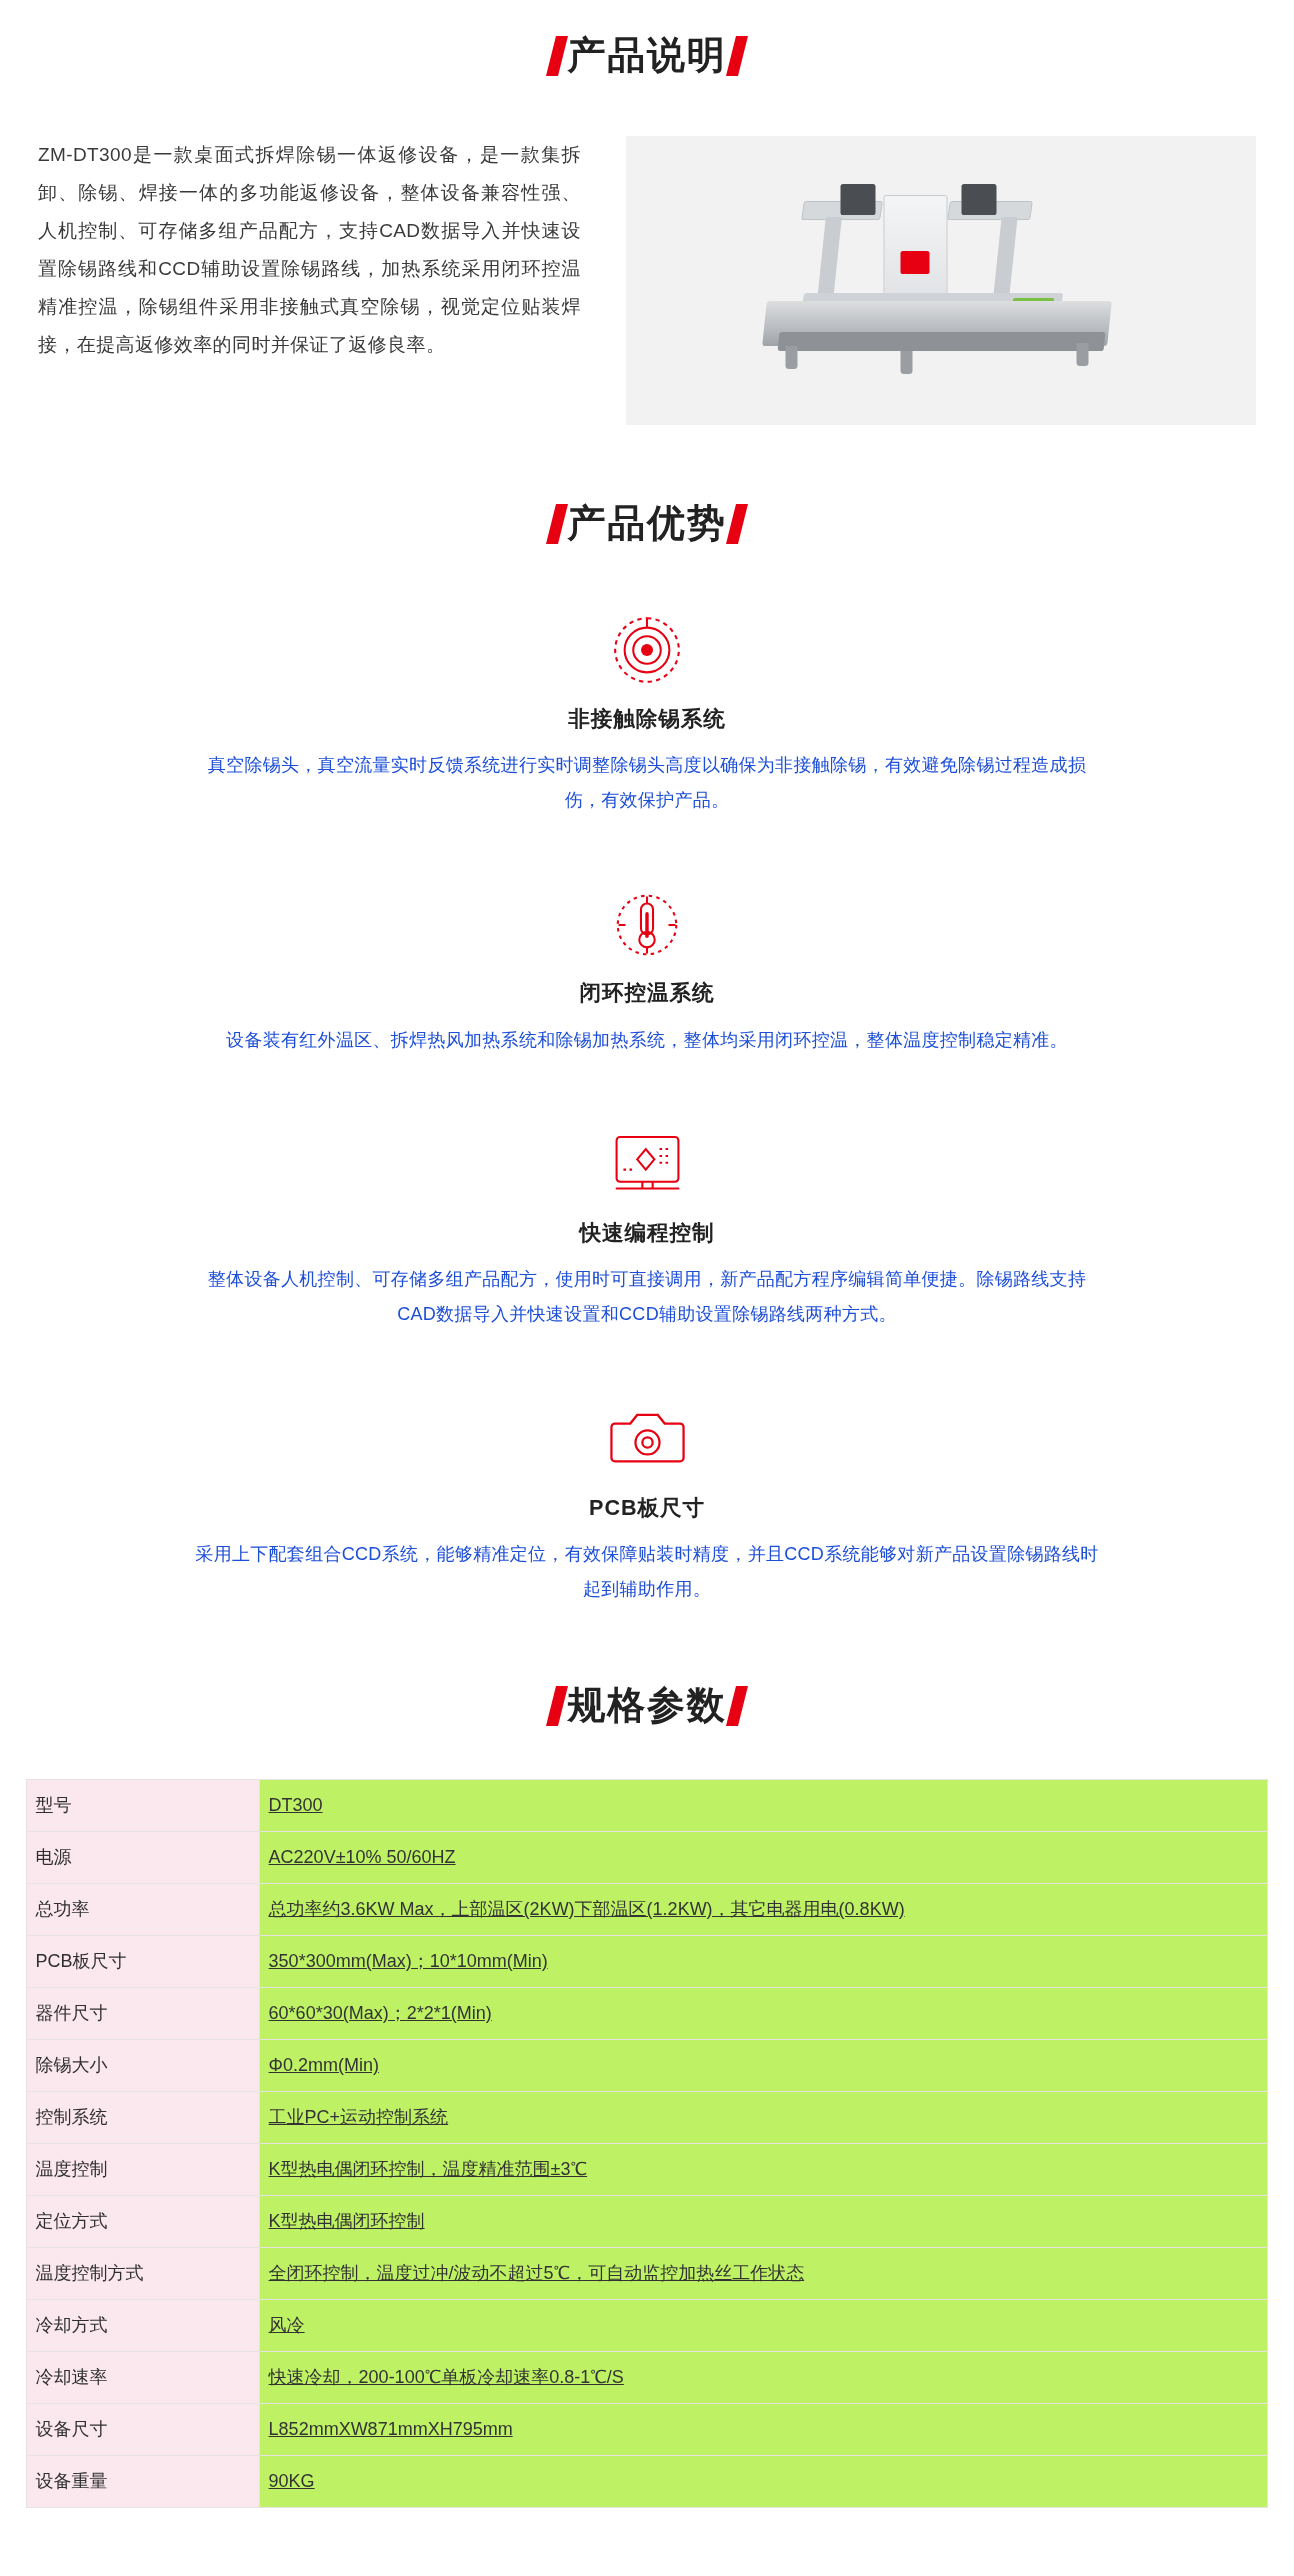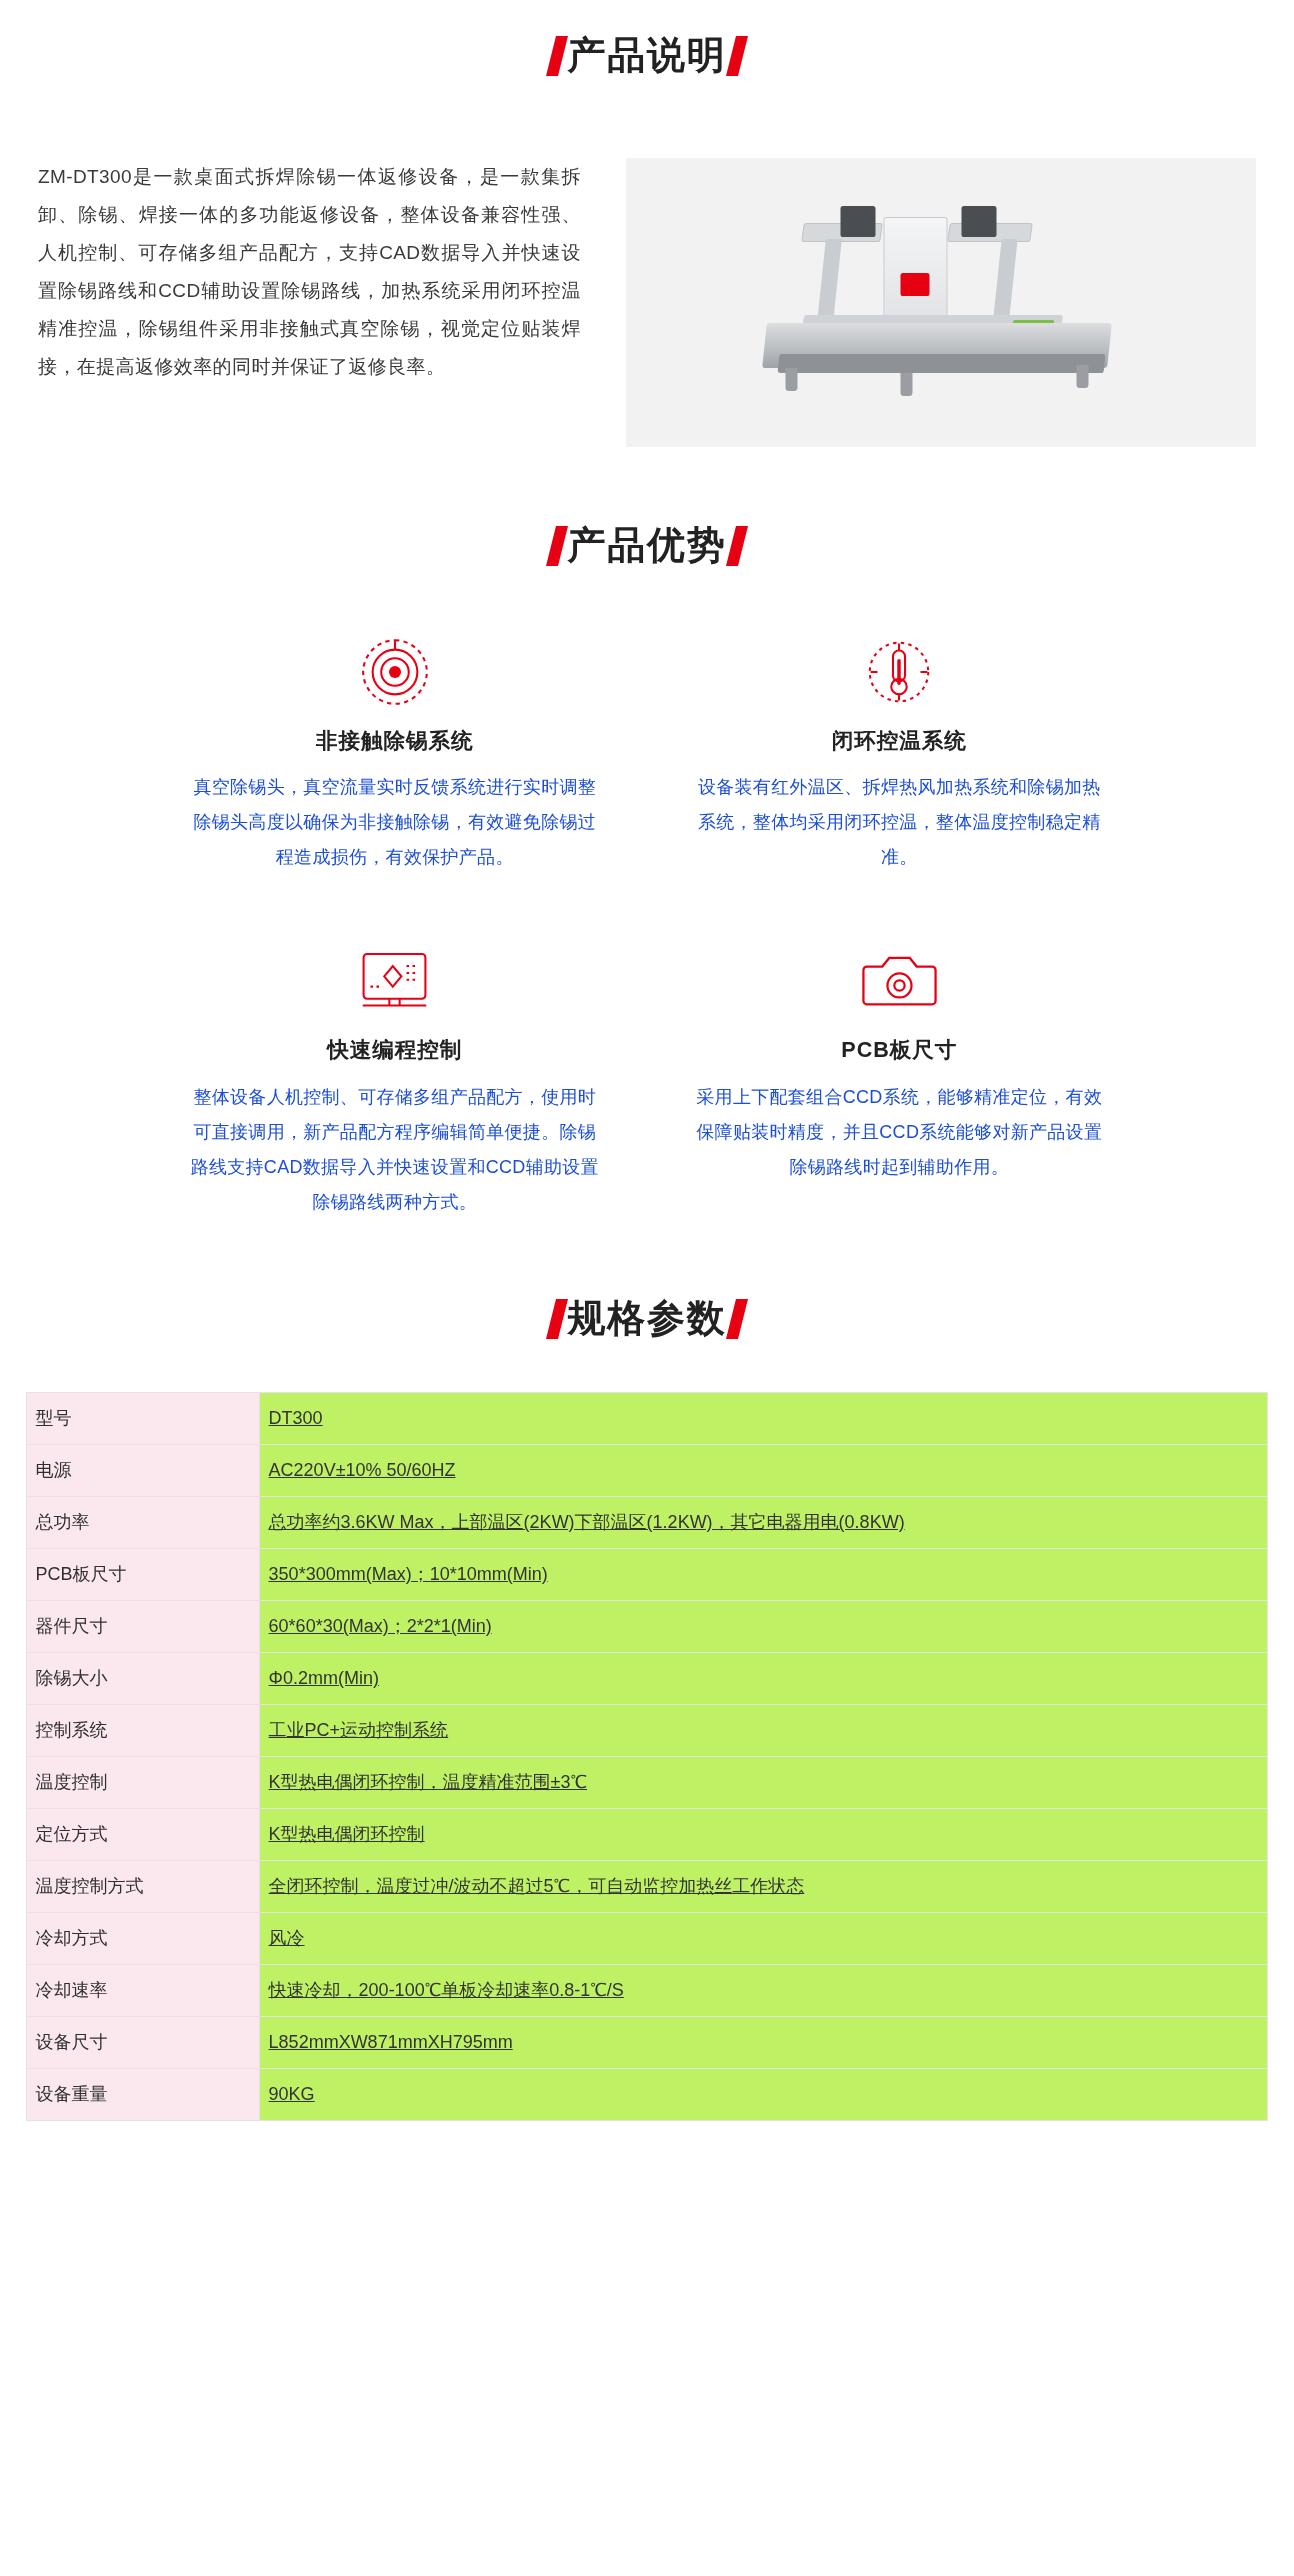--- a/index.html
+++ b/index.html
@@ -45,21 +45,21 @@
     color: #222222;
     line-height: 1.1;
   }
 
   
   .intro-wrap {
     display: flex;
     justify-content: center;
     align-items: flex-start;
     gap: 45px;
-    margin-top: 81px;
+    margin-top: 59px;
   }
   .intro-text {
     width: 543px;
     font-size: 19px;
     line-height: 2.0;
     color: #3a3a3a;
     letter-spacing: 0.4px;
     text-align: justify;
   }
   .intro-image {
@@ -191,21 +191,21 @@
   }
   .m-foot.f1 { left: 47px; top: 174px; }
   .m-foot.f2 { left: 162px; top: 179px; }
   .m-foot.f3 { left: 338px; top: 171px; }
 
   
   .adv-grid {
     width: 914px;
     margin: 0 auto;
     display: grid;
-    grid-template-columns: 1fr 1fr;
+    grid-template-columns: 1fr;
     column-gap: 95px;
     row-gap: 67px;
     margin-top: 66px;
   }
   .adv-item {
     text-align: center;
   }
   .adv-icon {
     height: 79px;
     display: flex;

